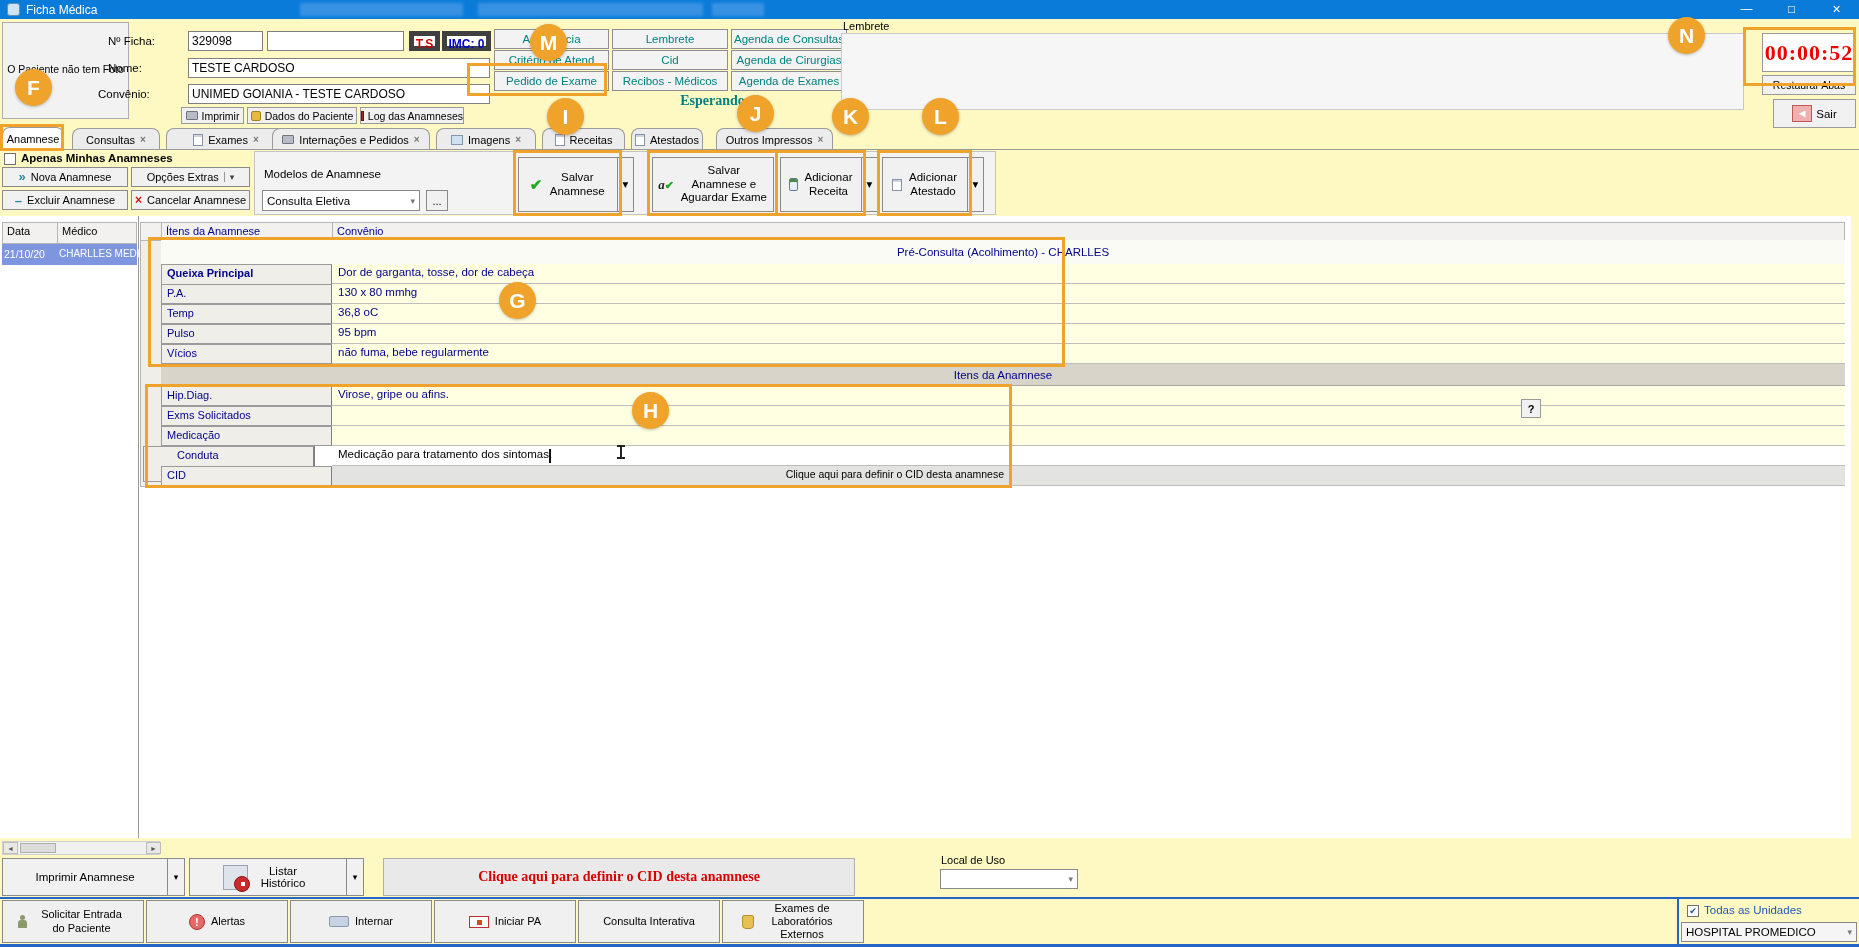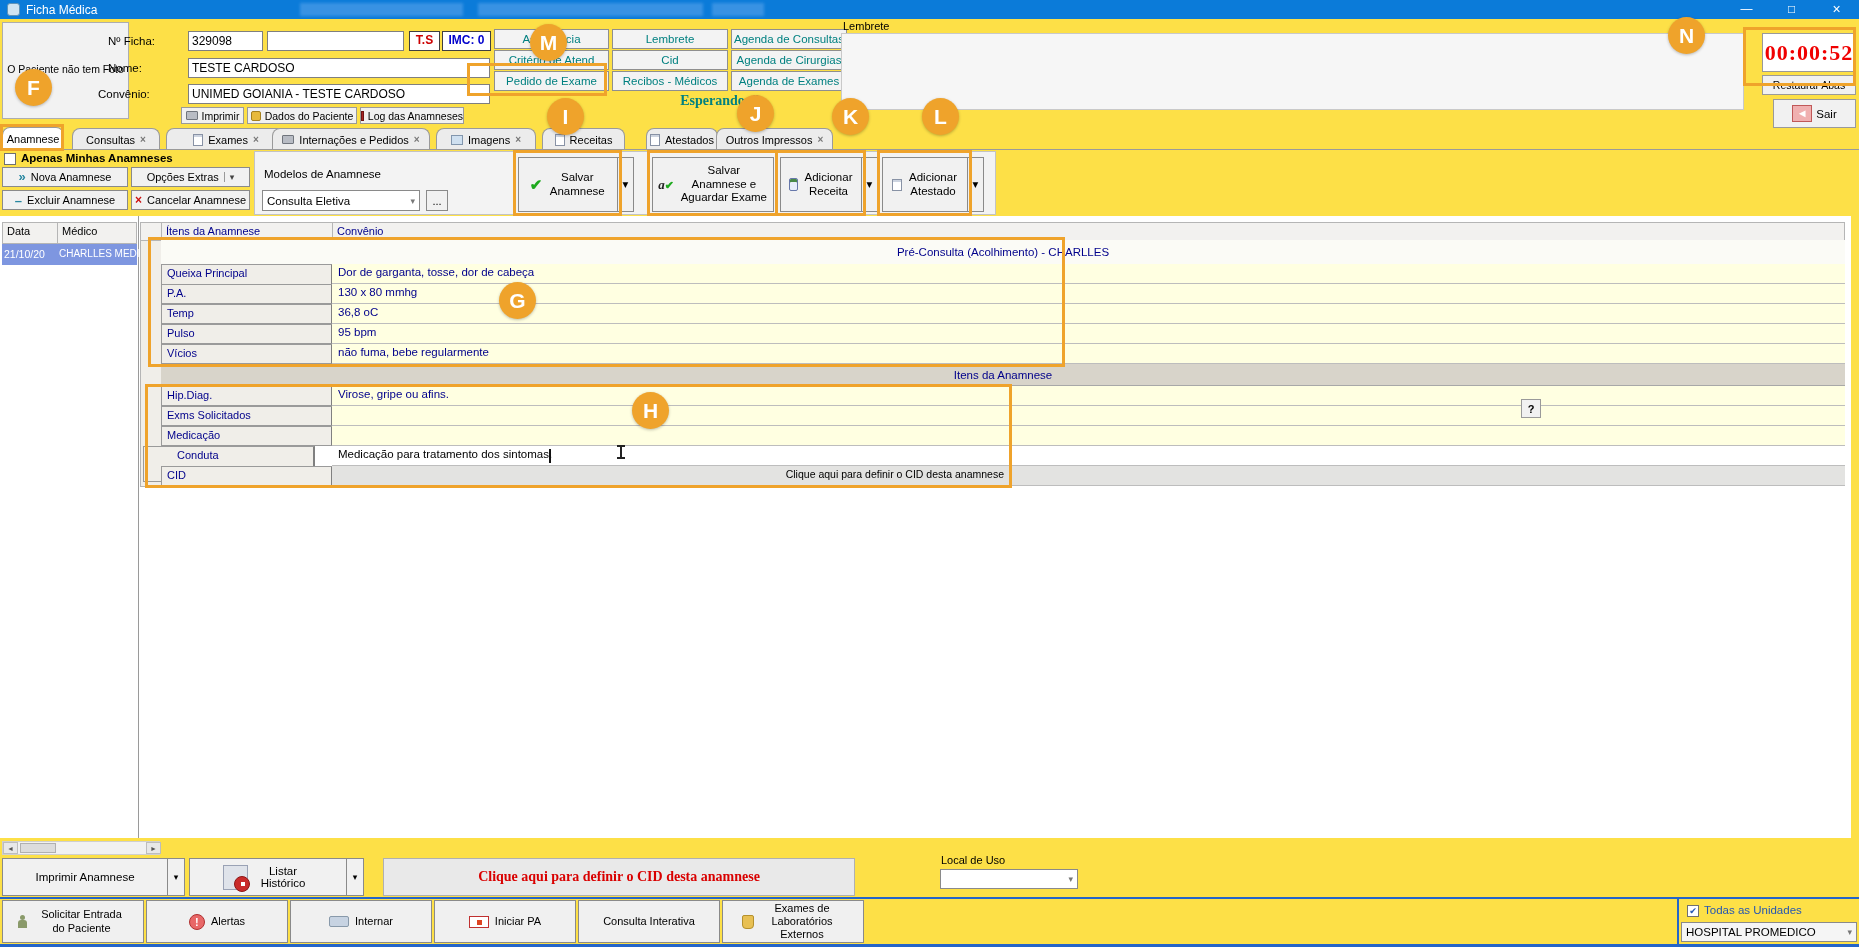--- a/index.html
+++ b/index.html
@@ -1,29 +1,29 @@
 <!DOCTYPE html>
 <html><head>
 <meta charset="utf-8">
 <style>
   html,body{margin:0;padding:0;background:#444;}
-  .screen{position:relative;width:1859px;height:947px;background:#fde047;
+  .screen{position:relative;width:1859px;height:947px;background:#fef9c3;
     font-family:"Liberation Sans",sans-serif;font-size:11px;color:#000;overflow:hidden;}
   .abs{position:absolute;box-sizing:border-box;}
   
   .titlebar{left:0;top:0;width:1859px;height:19px;background:#0b7bd9;color:#fff;}
   .apptitle{left:26px;top:3px;font-size:12px;color:#fff;white-space:nowrap;}
   .appicon{left:7px;top:3px;width:13px;height:13px;background:#cfe4f2;border-radius:3px;border:1px solid #5f93b8;}
   .redact{top:3px;height:13px;background:#3b94e4;filter:blur(1.5px);opacity:.95;}
   .wctl{top:0;width:45px;height:19px;color:#fff;text-align:center;line-height:18px;font-size:12px;}
   
   .lbl{font-size:11.5px;white-space:nowrap;}
   .rlbl{}
   .inp{background:#fff;border:1px solid #7f7f7f;font-size:12px;padding:1px 3px;font-family:Liberation Sans, sans-serif;box-sizing:border-box;}
-  .badge{border:1px solid #404040;background:#fff;font-weight:bold;text-align:center;font-size:12px;line-height:17px;}
+  .badge{border:5px solid #404040;background:#fff;font-weight:bold;text-align:center;font-size:12px;line-height:17px;}
   .sbtn{background:#f1f1f1;border:1px solid #9a9a9a;font-size:10.5px;display:flex;align-items:center;justify-content:center;gap:4px;white-space:nowrap;}
   .qbtn{background:#f3f3f3;border:1px solid #8f8f8f;color:#008080;font-size:11.5px;text-align:center;line-height:18px;white-space:nowrap;overflow:hidden;}
   .esperando{font-family:"Liberation Serif",serif;font-weight:bold;font-size:14px;color:#008080;text-align:center;}
   .panel{background:#f6f6f6;border:1px solid #c9c9c9;}
   .timer{background:#fff;border:1px solid #999;color:#f00000;font-family:"Liberation Serif",serif;
     font-weight:bold;font-size:22px;text-align:center;line-height:37px;letter-spacing:1px;}
   .tab{background:#ececec;border:1px solid #9a9a9a;border-bottom:none;border-radius:8px 8px 0 0;
     display:flex;align-items:center;justify-content:center;gap:5px;font-size:11px;white-space:nowrap;}
   .tab.active{background:#fff;z-index:5;}
   .tabx{color:#777;font-weight:bold;font-size:10px;}
@@ -168,21 +168,21 @@
   </div>
   <div class="abs tab" style="left:436px;top:128px;width:100px;height:22px;">
     <span class="ico ico-img"></span>
     <span>Imagens</span>
       <span class="tabx">×</span>
   </div>
   <div class="abs tab" style="left:542px;top:128px;width:83px;height:22px;">
     <span class="ico ico-doc"></span>
     <span>Receitas</span>
   </div>
-  <div class="abs tab" style="left:631px;top:128px;width:72px;height:22px;margin-left:15px;">
+  <div class="abs tab" style="left:631px;top:128px;width:72px;height:22px;">
     <span class="ico ico-doc"></span>
     <span>Atestados</span>
   </div>
   <div class="abs tab" style="left:716px;top:128px;width:117px;height:22px;">
     <span>Outros Impressos</span>
       <span class="tabx">×</span>
   </div>
   <div class="abs tabline" style="left:0;top:149px;width:1859px;height:1px;"></div>
 
   <span class="abs cb" style="left:4px;top:153px;width:12px;height:12px;"></span>
@@ -243,21 +243,21 @@
 
   <div class="abs" style="left:139px;top:216px;width:1712px;height:622px;background:#fff;"></div>
   <div class="abs hcell" style="left:140px;top:222px;width:22px;height:19px;"></div>
   <div class="abs hcell" style="left:161px;top:222px;width:172px;height:19px;">Ítens da Anamnese</div>
   <div class="abs hcell" style="left:332px;top:222px;width:1513px;height:19px;">Convênio</div>
 
   <div class="abs mcell" style="left:140px;top:240px;width:22px;height:247px;"></div>
 
   <div class="abs seccell" style="left:161px;top:240px;width:1684px;height:25px;line-height:25px;background:#fbfbf6;">Pré-Consulta (Acolhimento) - CHARLLES</div>
 
-  <div class="abs labelcell" style="left:161px;top:264px;width:172px;height:36px;">Queixa Principal</div>
+  <div class="abs labelcell" style="left:161px;top:264px;width:172px;height:36px;font-weight:bold;">Queixa Principal</div>
   <div class="abs valcell" style="left:332px;top:264px;width:1513px;height:20px;">Dor de garganta, tosse, dor de cabeça</div>
   <div class="abs labelcell" style="left:161px;top:284px;width:172px;height:20px;">P.A.</div>
   <div class="abs valcell" style="left:332px;top:284px;width:1513px;height:20px;">130 x 80  mmhg</div>
   <div class="abs labelcell" style="left:161px;top:304px;width:172px;height:20px;">Temp</div>
   <div class="abs valcell" style="left:332px;top:304px;width:1513px;height:20px;">36,8 oC</div>
   <div class="abs labelcell" style="left:161px;top:324px;width:172px;height:20px;">Pulso</div>
   <div class="abs valcell" style="left:332px;top:324px;width:1513px;height:20px;">95 bpm</div>
   <div class="abs labelcell" style="left:161px;top:344px;width:172px;height:20px;">Vícios</div>
   <div class="abs valcell" style="left:332px;top:344px;width:1513px;height:20px;">não fuma, bebe regularmente</div>
 

